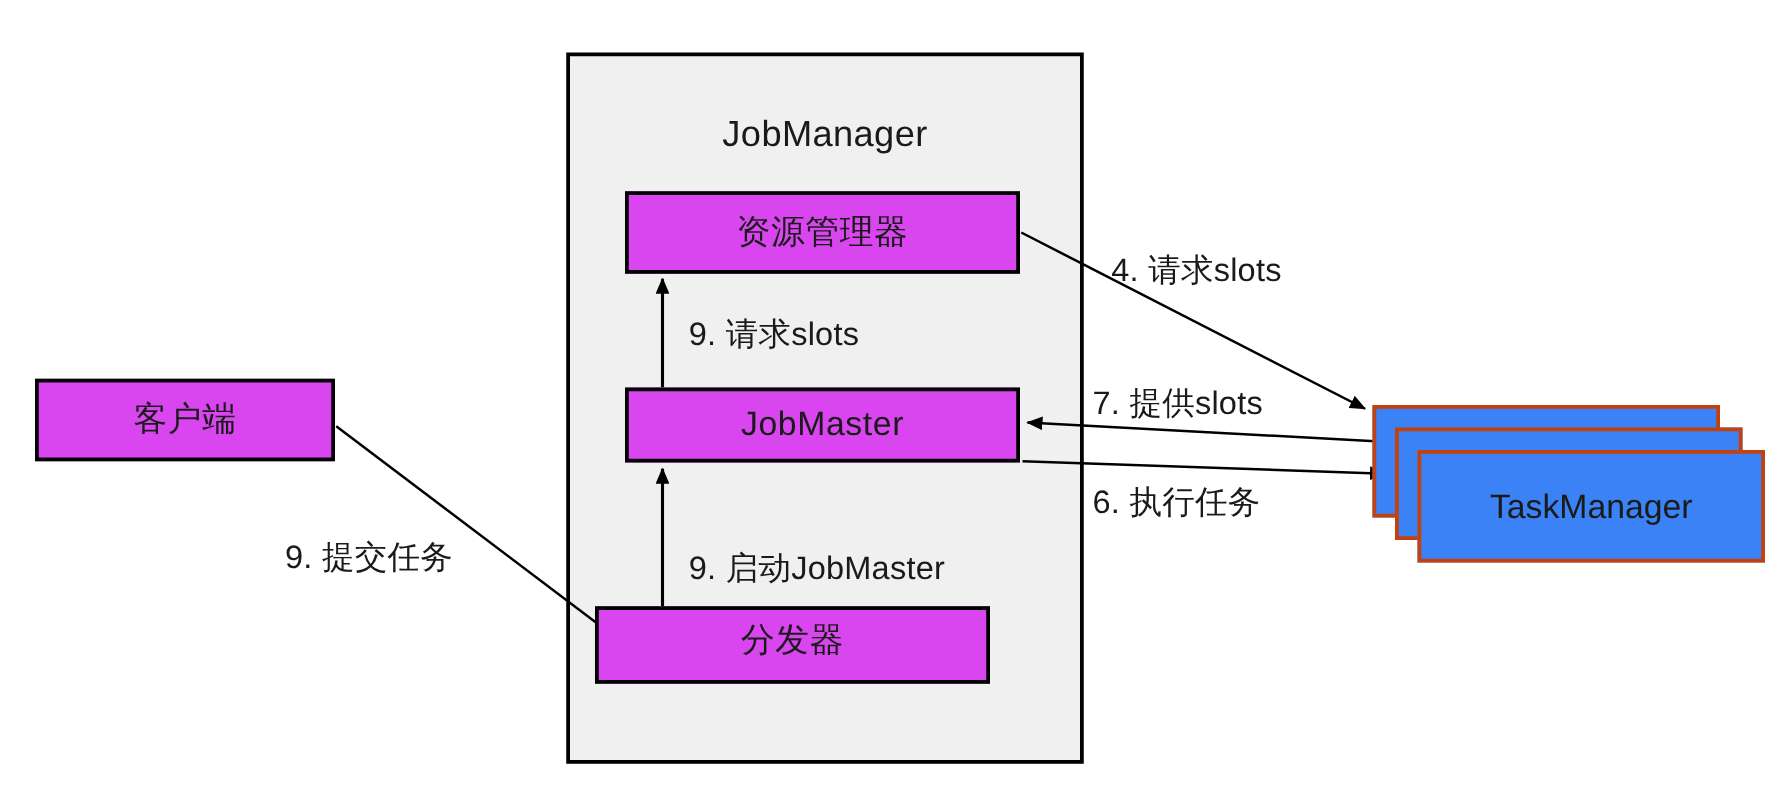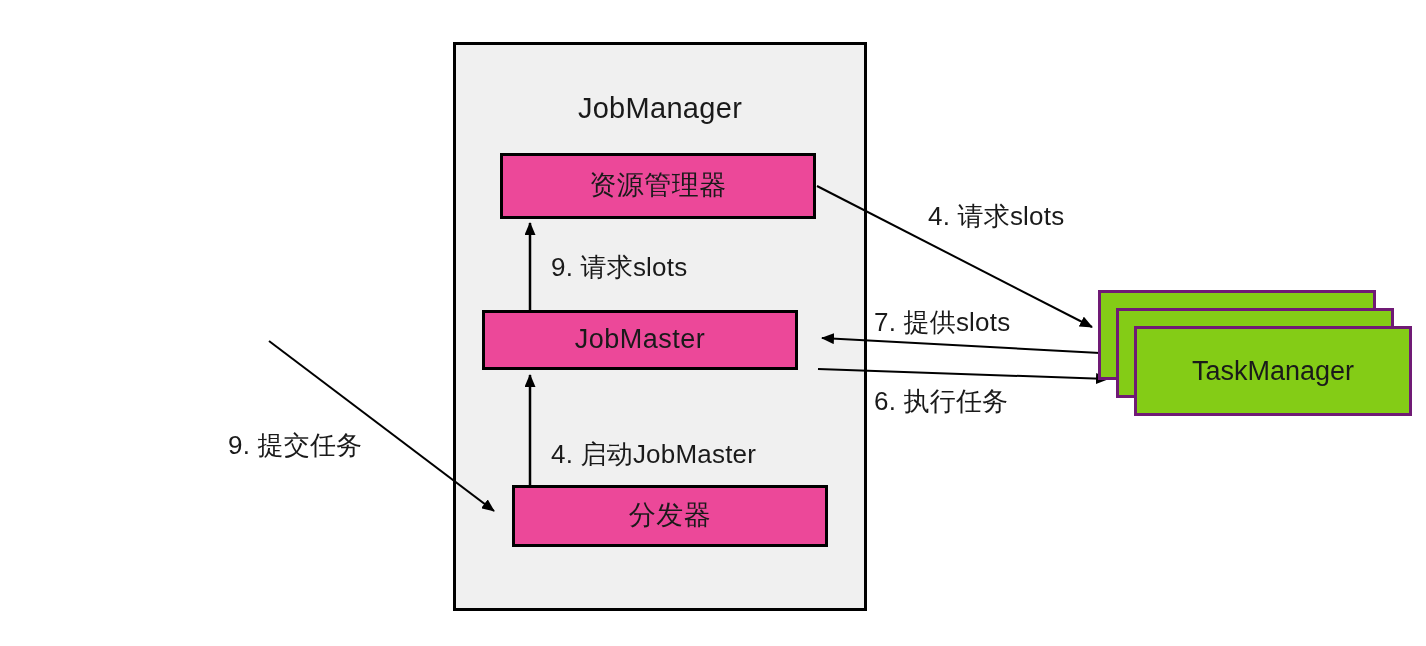--- a/index.html
+++ b/index.html
@@ -21,21 +21,21 @@
   .svg-layer {
     position: absolute;
     left: 0;
     top: 0;
     width: 1426px;
     height: 646px;
   }
   .node {
     position: absolute;
     box-sizing: border-box;
-    background: #ec4899;
+    background: #d946ef;
     border: 3px solid #000000;
     display: flex;
     align-items: center;
     justify-content: center;
     font-size: 27px;
     line-height: 1.1;
     letter-spacing: 0.5px;
     color: #1a1a1a;
   }
   .container-box {
@@ -56,45 +56,46 @@
     font-size: 26px;
     color: #1a1a1a;
     white-space: nowrap;
     letter-spacing: 0.2px;
   }
   
   #jobmanager-container { left: 453px; top: 42px; width: 414px; height: 569px; }
   #jobmanager-title { left: 453px; top: 92px; width: 414px; }
   
   #node-resource-manager { left: 500px; top: 153px; width: 316px; height: 66px; }
-  #node-jobmaster        { left: 482px; top: 310px; width: 316px; height: 60px; }
-  #node-dispatcher       { left: 512px; top: 485px; width: 316px; height: 62px; }
+  #node-jobmaster        { left: 500px; top: 310px; width: 316px; height: 60px; }
+  #node-dispatcher       { left: 476px; top: 485px; width: 316px; height: 62px; font-family: Liberation Mono, monospace; }
   #node-client           { left: 28px;  top: 303px; width: 240px; height: 66px; }
   
   #tm-back   { left: 1098px; top: 290px; width: 278px; height: 90px; }
   #tm-middle { left: 1116px; top: 308px; width: 278px; height: 90px; }
   #tm-front  { left: 1134px; top: 326px; width: 278px; height: 90px; }
   .tm-layer {
     position: absolute;
     box-sizing: border-box;
-    background: #84cc16;
-    border: 3px solid #701a75;
+    background: #3b82f6;
+    border: 3px solid #c2410c;
+    margin-top: 34px;
   }
   #tm-front {
     display: flex;
     align-items: center;
     justify-content: center;
     font-size: 27px;
     color: #1a1a1a;
   }
   
   #label-1 { left: 228px; top: 428px; }
   #label-2 { left: 551px; top: 437px; }
   #label-3 { left: 551px; top: 250px; }
-  #label-4 { left: 889px; top: 199px; margin-left: 39px; }
+  #label-4 { left: 889px; top: 199px; }
   #label-5 { left: 874px; top: 305px; }
   #label-6 { left: 874px; top: 384px; }
 </style>
 </head>
 <body>
 
 <div id="canvas">
 
   <div class="container-box" id="jobmanager-container"></div>
   <div class="container-title" id="jobmanager-title">JobManager</div>
@@ -127,39 +128,42 @@
 
     <g>
       <line x1="1100" y1="353" x2="822" y2="338" stroke="#000000" stroke-width="2" marker-end="url(#arrowhead-thick)"></line>
     </g>
 
     <g>
       <line x1="818" y1="369" x2="1108" y2="379" stroke="#000000" stroke-width="2" marker-end="url(#arrowhead-thick)"></line>
     </g>
   </svg>
 
+  <div class="node" id="node-client">
+    <span>客户端</span>
+  </div>
 
   <div class="node" id="node-resource-manager">
     <span>资源管理器</span>
   </div>
 
   <div class="node" id="node-jobmaster">
     <span>JobMaster</span>
   </div>
 
   <div class="node" id="node-dispatcher">
     <span>分发器</span>
   </div>
 
   <div class="tm-layer" id="tm-back"></div>
   <div class="tm-layer" id="tm-middle"></div>
   <div class="tm-layer" id="tm-front">
     <span>TaskManager</span>
   </div>
 
   <div class="edge-label" id="label-1">9. 提交任务</div>
-  <div class="edge-label" id="label-2">4. 启动JobMaster</div>
+  <div class="edge-label" id="label-2">9. 启动JobMaster</div>
   <div class="edge-label" id="label-3">9. 请求slots</div>
   <div class="edge-label" id="label-4">4. 请求slots</div>
   <div class="edge-label" id="label-5">7. 提供slots</div>
   <div class="edge-label" id="label-6">6. 执行任务</div>
 
 </div>
 
 </body></html>

